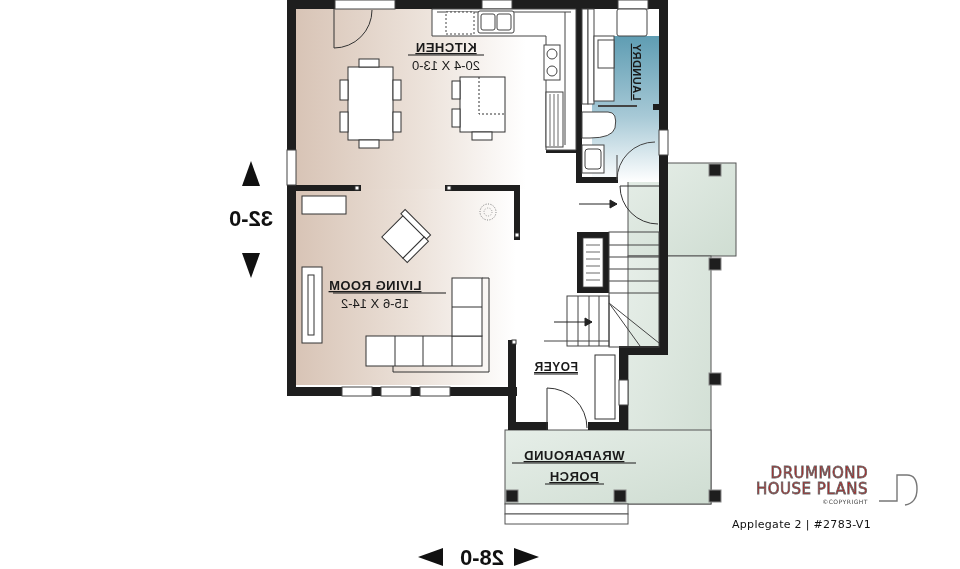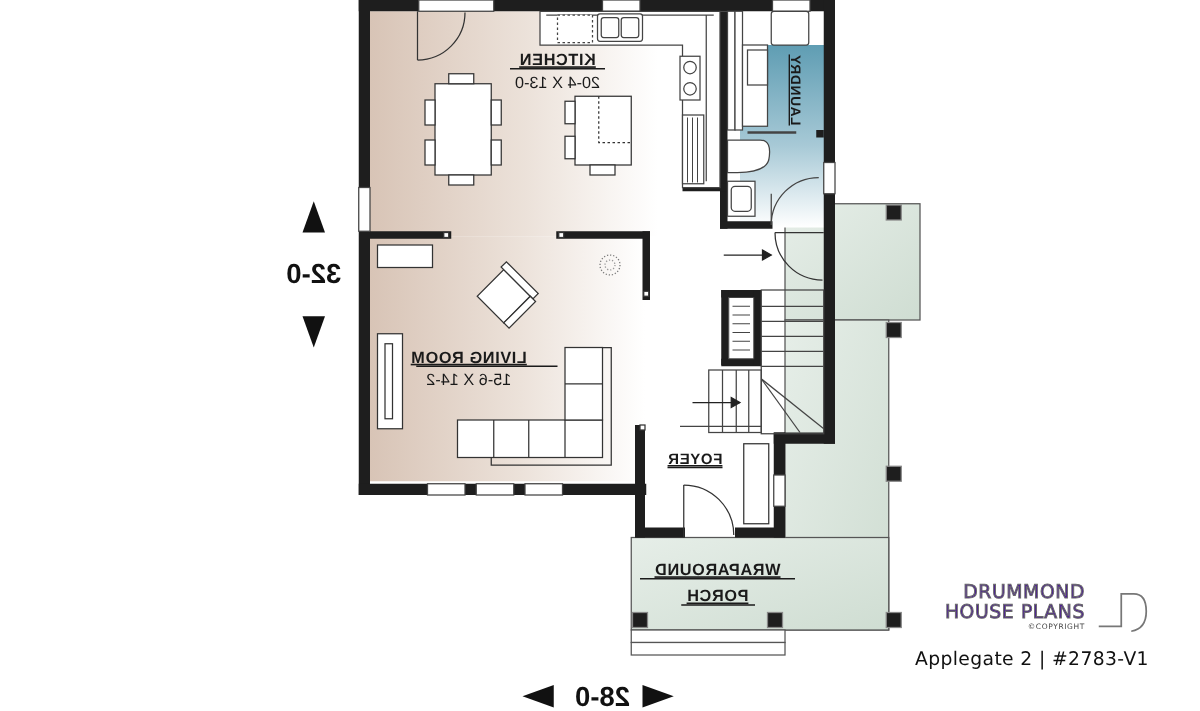--- a/index.html
+++ b/index.html
@@ -3,24 +3,24 @@
 <meta charset="utf-8">
 <style>
   html, body { margin: 0; padding: 0; background: #ffffff; }
   body { width: 960px; height: 569px; position: relative; overflow: hidden; font-family: "Liberation Sans", sans-serif; }
   #plan { position: absolute; left: 0; top: 0; width: 960px; height: 569px; }
   .room-label { font-family: "Liberation Sans", sans-serif; font-weight: bold; font-size: 13px; fill: #1a1a1a; text-decoration: underline; letter-spacing: 0.5px; }
   .room-dim { font-family: "Liberation Sans", sans-serif; font-size: 13px; fill: #1a1a1a; }
   .mirror { transform-box: fill-box; transform-origin: center; transform: scaleX(-1); }
   .dim-text { font-family: "Liberation Sans", sans-serif; font-weight: bold; font-size: 22px; fill: #111; }
   .brand { position: absolute; right: 92px; top: 465px; text-align: right; color: #7a7a7a; font-family: "DejaVu Sans", sans-serif; line-height: 16px; }
-  .brand .l1, .brand .l2 { font-size: 15px; letter-spacing: 0.5px; color: #4c1d95; -webkit-text-stroke: 0.8px #6a6a6a; font-weight: normal; }
+  .brand .l1, .brand .l2 { font-size: 15px; letter-spacing: 0.5px; color: #b91c1c; -webkit-text-stroke: 0.8px #6a6a6a; font-weight: normal; }
   .brand .l3 { font-size: 6px; color: #444; letter-spacing: 0.5px; line-height: 9px; }
   .brand-mark { position: absolute; left: 875px; top: 469px; }
-  .caption { position: absolute; left: 732px; top: 518px; font-family: "DejaVu Sans", sans-serif; font-size: 15px; color: #111; letter-spacing: 0.3px; }
+  .caption { position: absolute; left: 732px; top: 518px; font-family: "DejaVu Sans", sans-serif; font-size: 11px; color: #111; letter-spacing: 0.3px; }
 </style>
 </head>
 <body>
 
 <svg id="plan" viewBox="0 0 960 569" xmlns="http://www.w3.org/2000/svg">
   <defs>
     <linearGradient id="livingGrad" x1="0" y1="0" x2="1" y2="0">
       <stop offset="0" stop-color="#d8c4b6"></stop>
       <stop offset="0.55" stop-color="#ece2da"></stop>
       <stop offset="1" stop-color="#ffffff"></stop>

